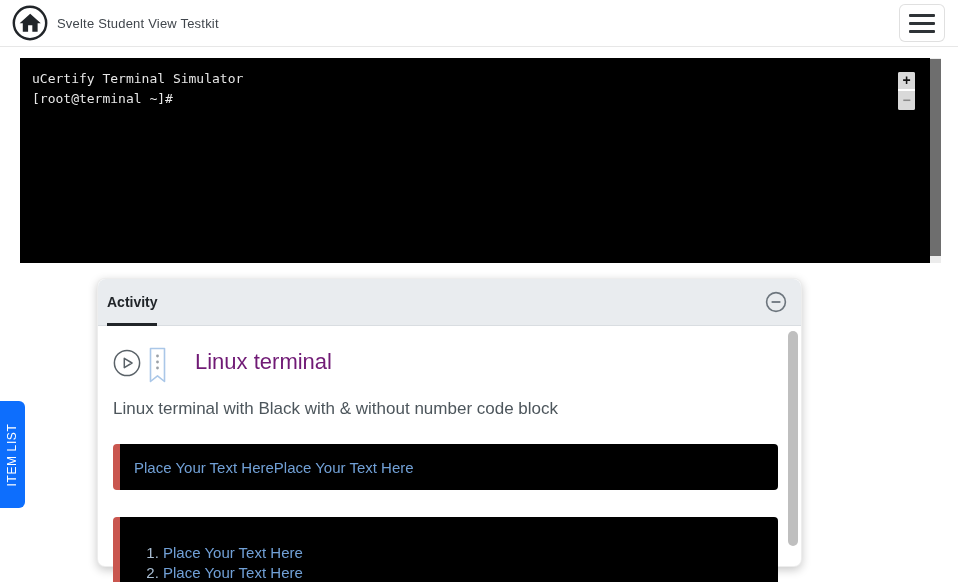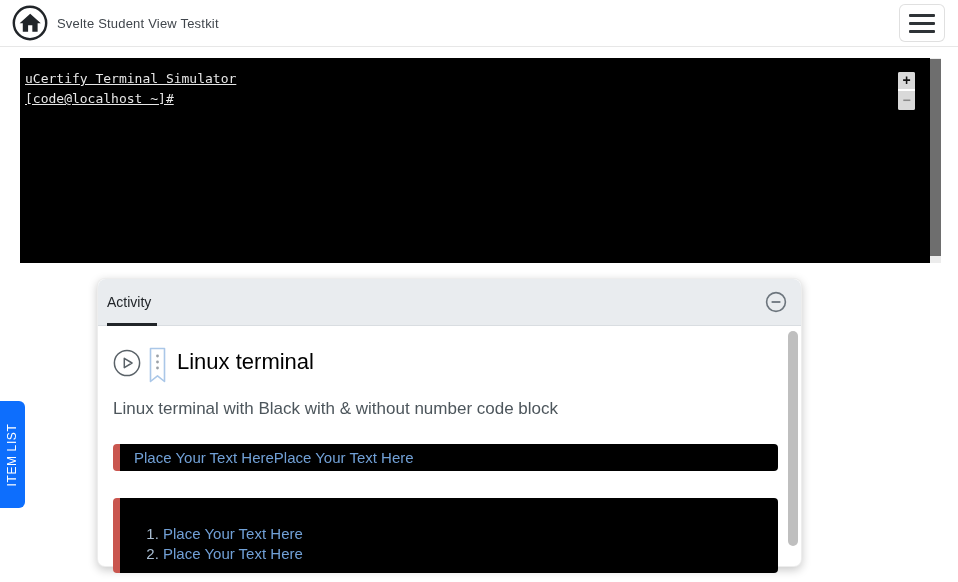--- a/index.html
+++ b/index.html
@@ -20,22 +20,21 @@
     display: flex; flex-direction: column; justify-content: center; align-items: center;
     gap: 5px; cursor: pointer; margin-right: 1px;
   }
   .hamburger .bar { width: 26px; height: 3px; background: #2f3337; border-radius: 1px; }
 
   
   .terminal {
     position: absolute; left: 20px; top: 58px; width: 910px; height: 205px;
     background: #000000; color: #e6e6e6;
     font-family: "DejaVu Sans Mono", monospace; font-size: 13px; line-height: 20px;
-    padding: 11px 0 0 5px;
-    text-decoration: underline;
+    padding: 11px 0 0 12px;
   }
   .term-zoom {
     position: absolute; top: 14px; right: 15px; width: 17px;
     background: #d9d9d9; border-radius: 2px; overflow: hidden;
   }
   .term-zoom button {
     display: block; width: 17px; height: 19px; border: none; background: #d9d9d9;
     font-family: "Liberation Sans", sans-serif; font-weight: bold; font-size: 14px;
     line-height: 17px; text-align: center; cursor: pointer; padding: 0;
   }
@@ -65,39 +64,39 @@
     position: absolute; left: 97px; top: 278px; width: 705px; height: 289px;
     background: #ffffff; border-radius: 8px;
     border: 1px solid rgba(0,0,0,0.07);
     box-shadow: 0 3px 10px rgba(0,0,0,0.22);
   }
   .card-header {
     position: relative; height: 47px; background: #e9ecef;
     border-bottom: 1px solid #d9dde1; border-radius: 8px 8px 0 0;
     display: flex; align-items: center; padding: 0 14px 0 9px;
   }
-  .card-header .tab-label { font-size: 14px; font-weight: normal; color: #212529; }
+  .card-header .tab-label { font-size: 14px; font-weight: bold; color: #212529; }
   .card-header .tab-underline {
     position: absolute; left: 9px; bottom: -1px; width: 50px; height: 3px; background: #212529;
   }
   .collapse-btn { margin-left: auto; width: 22px; height: 22px; cursor: pointer; display: flex; }
 
   .card-body { position: relative; padding: 20px 24px 0 15px; }
   .activity-title-row { display: flex; align-items: flex-start; }
   .play-wrap { margin-top: 3px; }
   .bookmark-wrap { margin-left: 7px; margin-top: 1px; }
-  .activity-title { margin-left: 10px; font-size: 22px; color: #000000; line-height: 31px; }
+  .activity-title { margin-left: 28px; font-size: 22px; color: #701a75; line-height: 31px; }
   .activity-subtitle { margin-top: 14px; font-size: 17px; color: #4d565c; line-height: 21px; }
 
   .code-block {
     background: #000000; border-left: 7px solid #c9564f; border-radius: 4px;
     width: 665px; color: #71a0d6; font-size: 15px;
   }
   .code-block.single {
-    margin-top: 25px; height: 27px; display: flex; align-items: center; padding-left: 14px;
+    margin-top: 25px; height: 46px; display: flex; align-items: center; padding-left: 14px;
   }
   .code-block a { color: #71a0d6; text-decoration: none; cursor: pointer; }
   .code-block.numbered { margin-top: 27px; padding: 26px 0 9px 0; }
   .code-block.numbered ol { margin: 0; padding-left: 43px; }
   .code-block.numbered li { line-height: 20px; }
   .code-block.numbered li::marker { color: #a9bed3; }
 
   .card-scrollbar {
     position: absolute; right: 3px; top: 52px; width: 10px; height: 215px;
     background: #bfbfbf; border-radius: 6px;
@@ -120,21 +119,21 @@
   </div>
   <div class="hamburger">
     <span class="bar"></span>
     <span class="bar"></span>
     <span class="bar"></span>
   </div>
 </div>
 
 <div class="terminal">
   <div>uCertify Terminal Simulator</div>
-  <div>[code@localhost ~]#</div>
+  <div>[root@terminal ~]#</div>
   <div class="term-zoom">
     <button class="zoom-in">+</button>
     <button class="zoom-out">−</button>
   </div>
 </div>
 <div class="term-scrollbar">
   <div class="thumb"></div>
 </div>
 
 <div class="item-list-tab">

